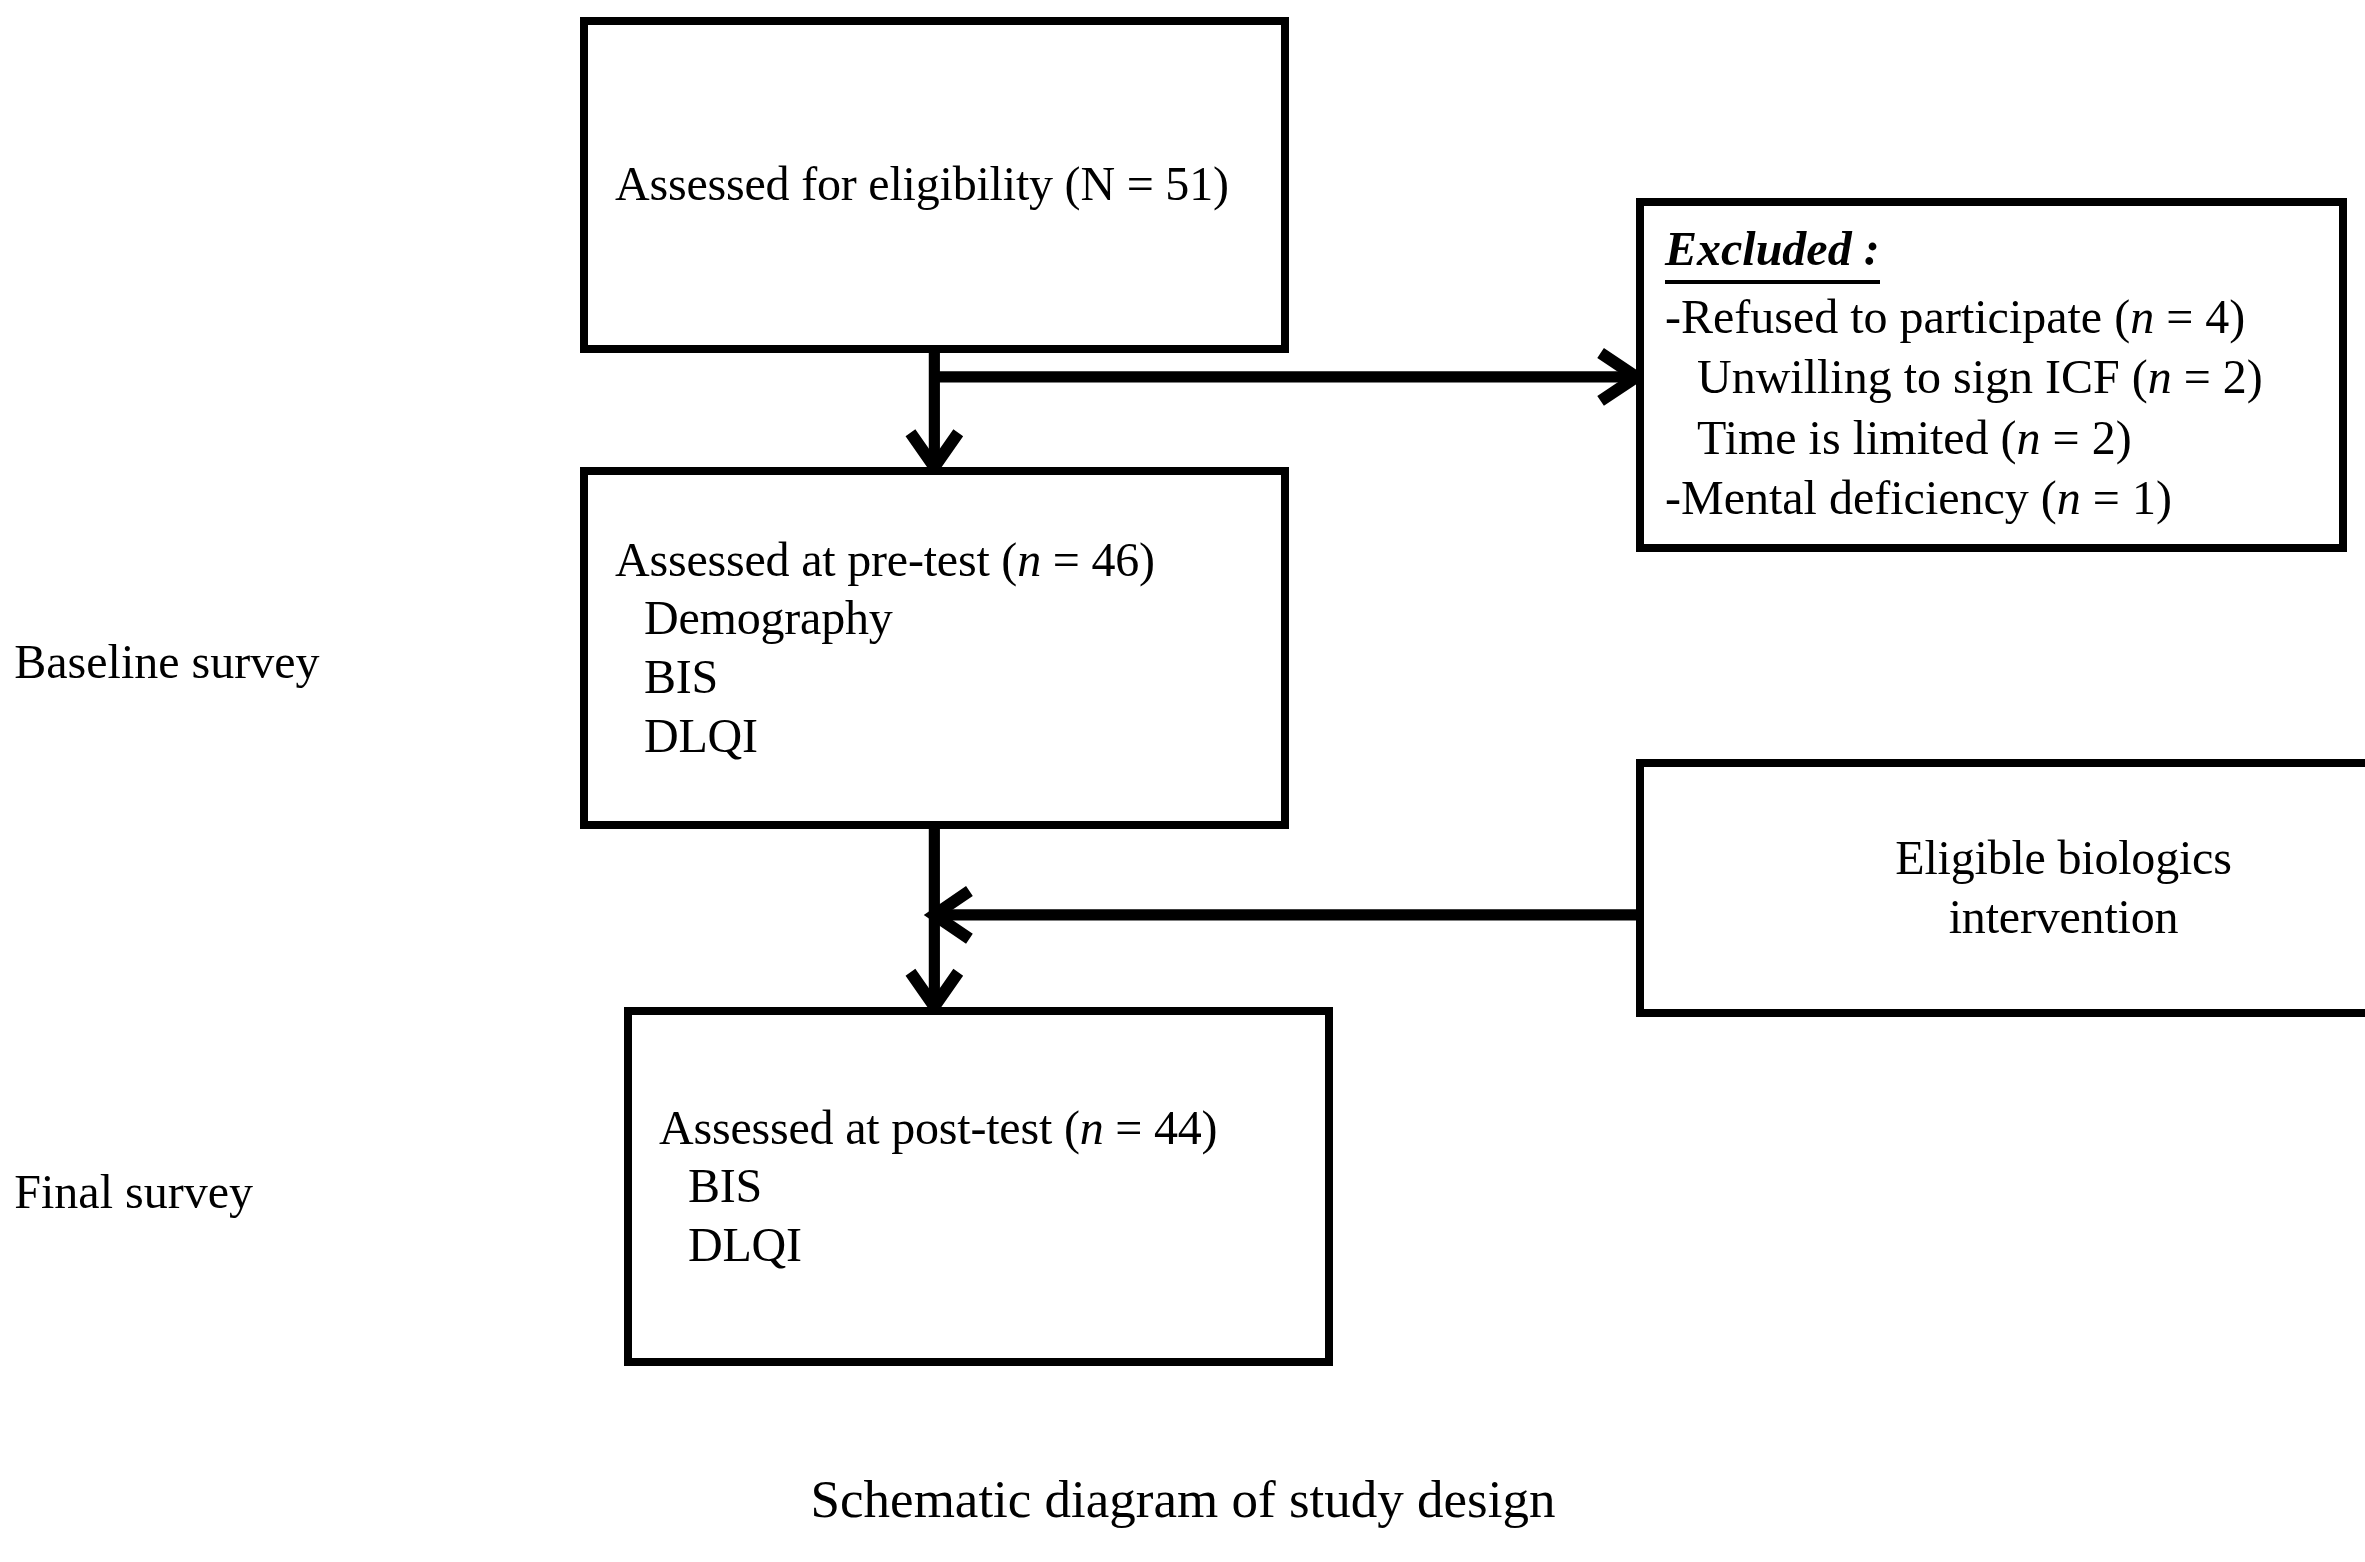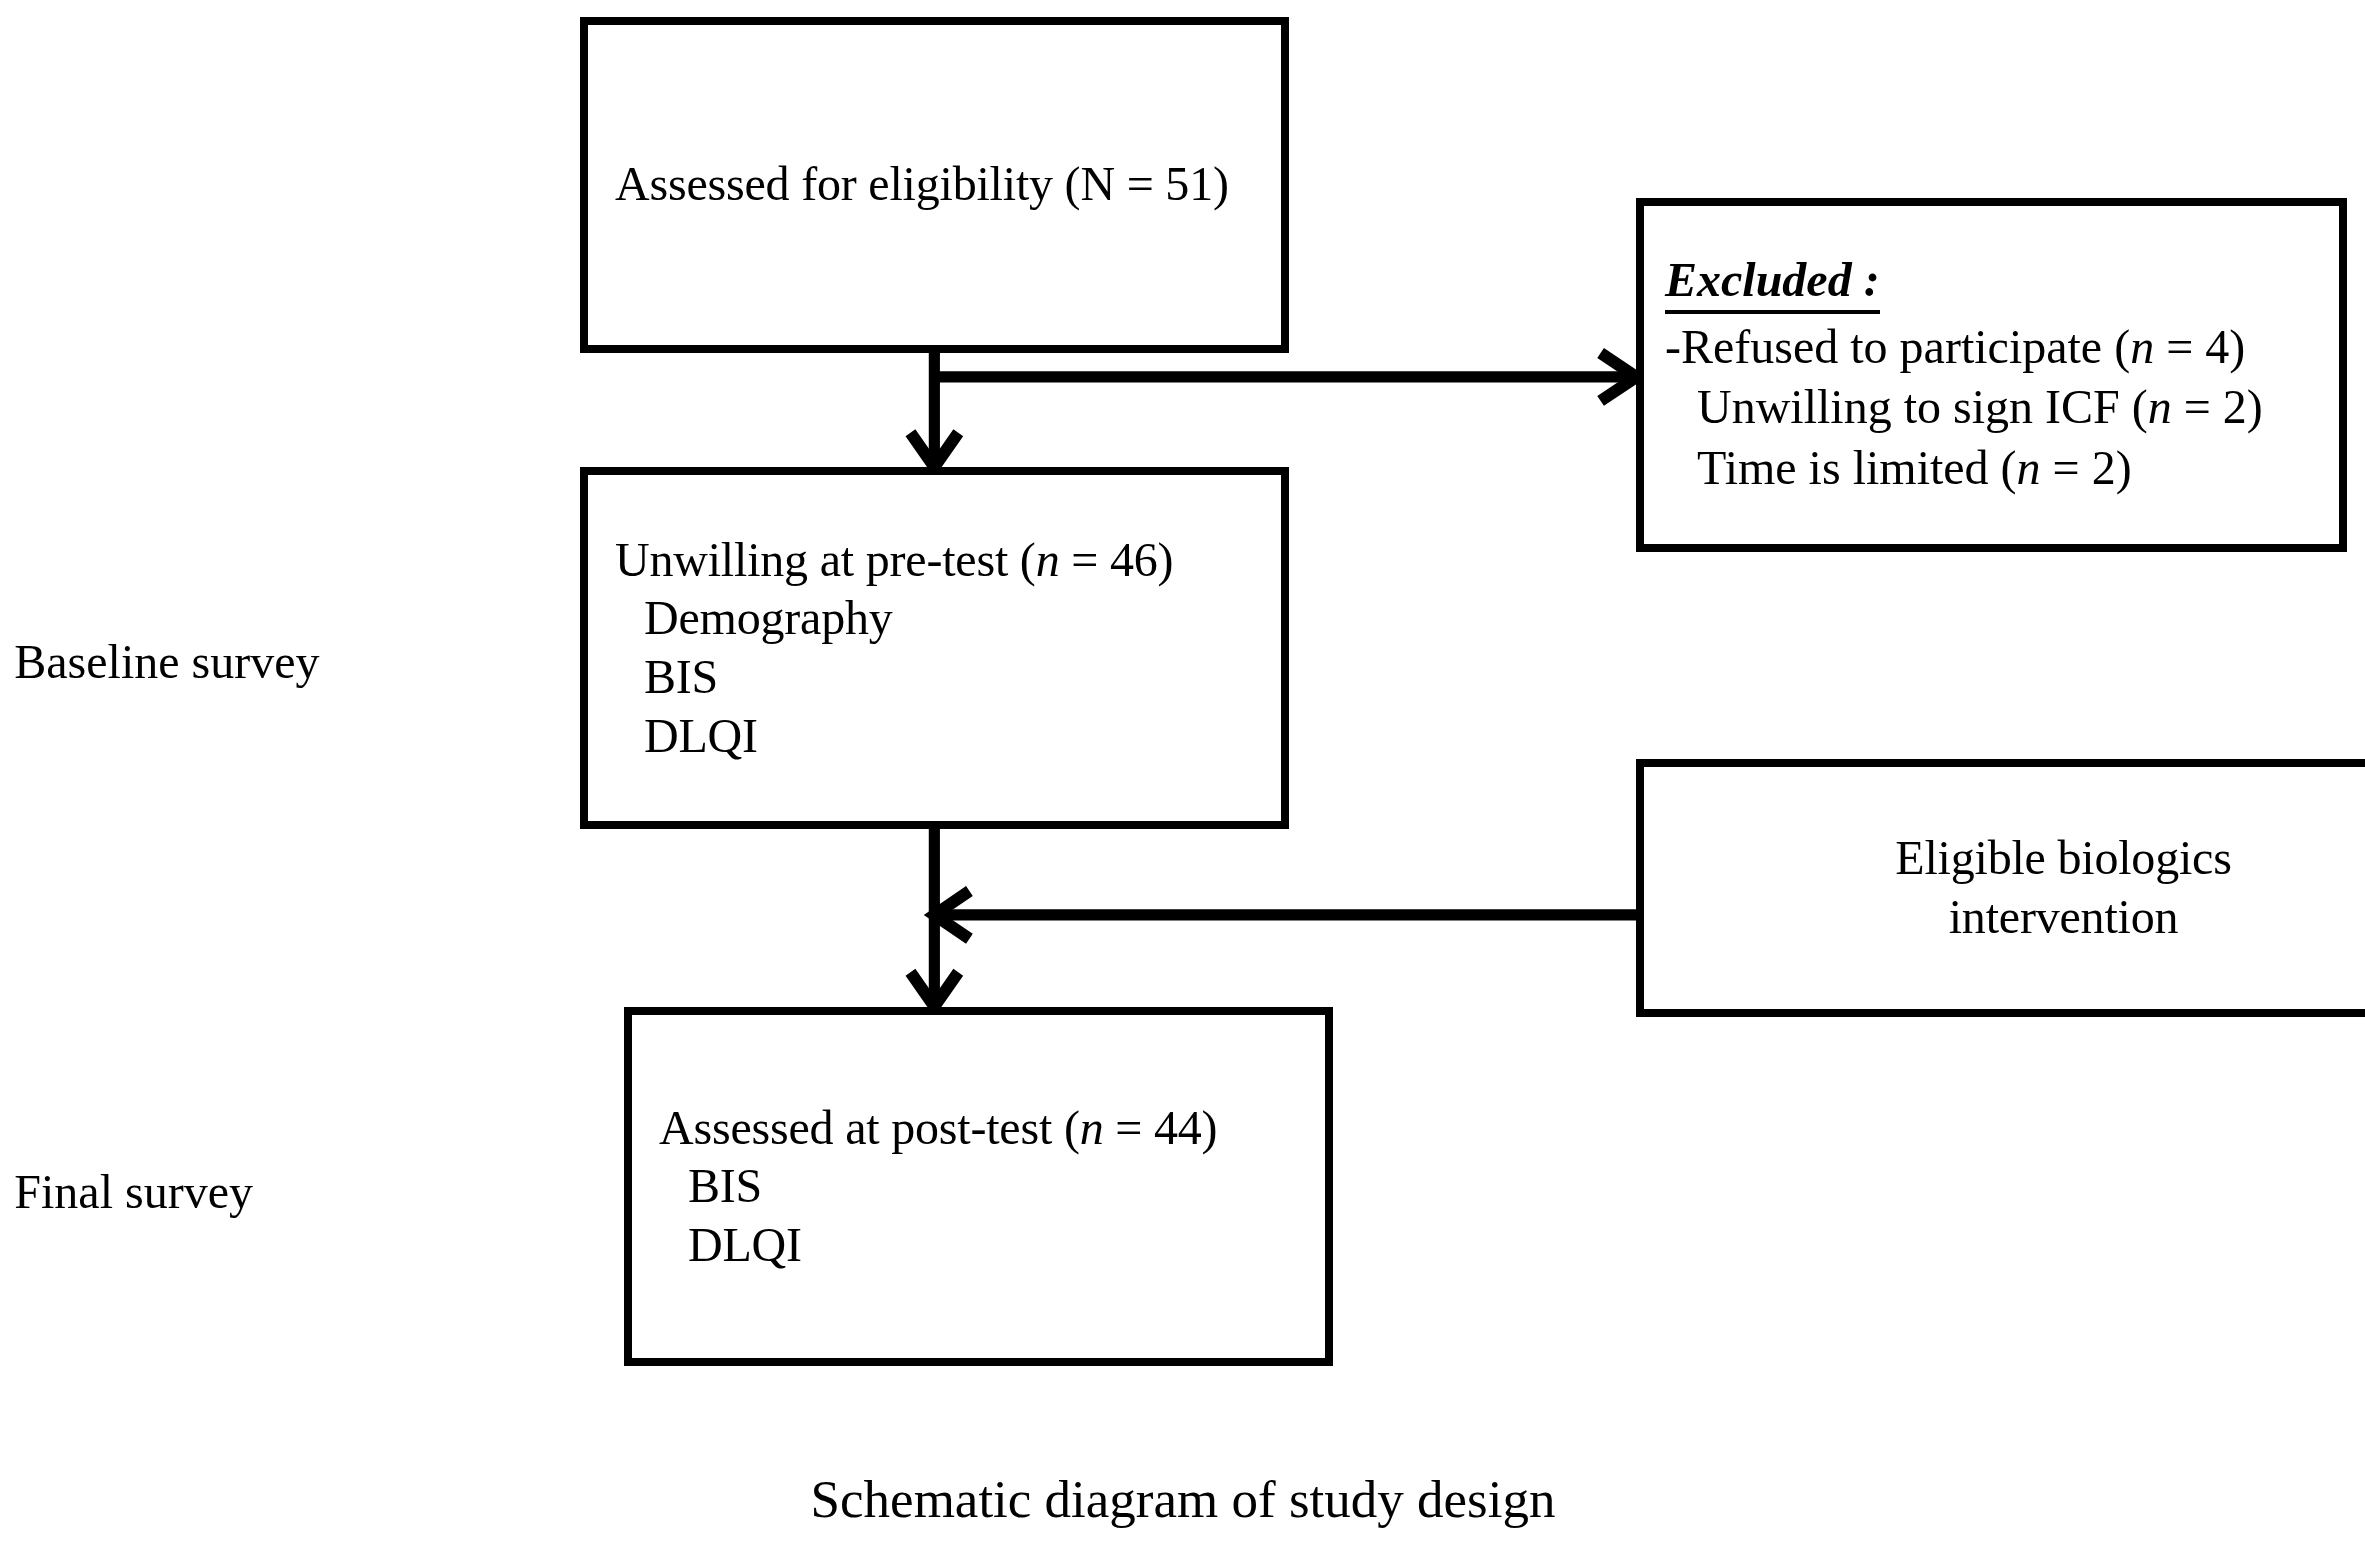--- a/index.html
+++ b/index.html
@@ -147,26 +147,27 @@
       <span class="line">Assessed for eligibility (N = 51)</span>
     </div>
   </div>
 
   <div class="box" id="box-excluded">
     <div class="box-lines">
       <span class="excl-head">Excluded :</span>
       <span class="excl-line"><span>-</span><span>Refused to participate (</span><span class="it">n</span><span> = 4)</span></span>
       <span class="excl-line sub"><span></span><span>Unwilling to sign ICF (</span><span class="it">n</span><span> = 2)</span></span>
       <span class="excl-line sub"><span></span><span>Time is limited (</span><span class="it">n</span><span> = 2)</span></span>
+      <span class="excl-line"><span>-</span><span>Mental deficiency (</span><span class="it">n</span><span> = 1)</span></span>
     </div>
   </div>
 
   <div class="box" id="box-pretest">
     <div class="box-lines">
-      <span class="line"><span>Unwilling at pre-test (</span><span class="it">n</span><span> = 46)</span></span>
+      <span class="line"><span>Assessed at pre-test (</span><span class="it">n</span><span> = 46)</span></span>
       <span class="line indent">Demography</span>
       <span class="line indent">BIS</span>
       <span class="line indent">DLQI</span>
     </div>
   </div>
 
   <div class="box" id="box-biologics">
     <div class="box-lines">
       <span class="line center">Eligible biologics</span>
       <span class="line center">intervention</span>

